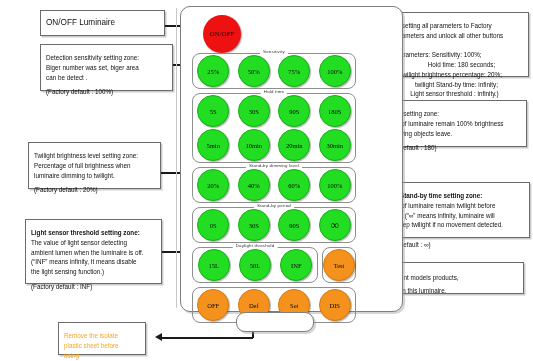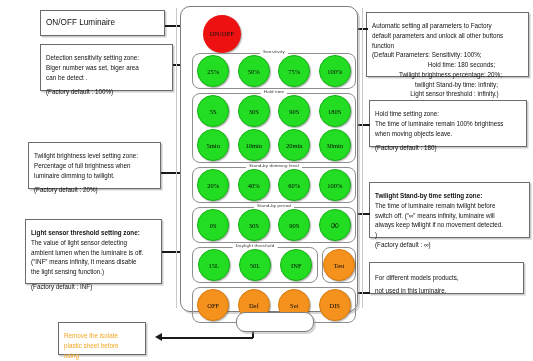--- a/index.html
+++ b/index.html
@@ -27,21 +27,21 @@
   
   .ln{position:absolute;background:#1a1a1a;}
   .lh{height:1.6px;}
   .lv{width:1.6px;}
   .arw{position:absolute;width:0;height:0;}
   .arw.left{border-top:4px solid transparent;border-bottom:4px solid transparent;border-right:7px solid #1a1a1a;}
   .arw.right{border-top:4px solid transparent;border-bottom:4px solid transparent;border-left:7px solid #1a1a1a;}
 
   
   .remote{
-    position:absolute;left:180px;top:6px;width:178px;height:306px;
+    position:absolute;left:180px;top:6px;width:223px;height:306px;
     border:1.6px solid #7d7d7d;border-radius:10px;background:#fff;
     box-shadow:2px 2px 0 rgba(150,150,150,.4);box-sizing:border-box;
   }
   .remote-base{
     position:absolute;left:236px;top:312px;width:78px;height:20px;
     border:1.6px solid #7d7d7d;border-radius:9px;background:#fff;
     box-shadow:2px 2px 0 rgba(150,150,150,.4);box-sizing:border-box;
   }
 
   .toprow{position:absolute;left:0;top:8px;width:100%;height:40px;}

